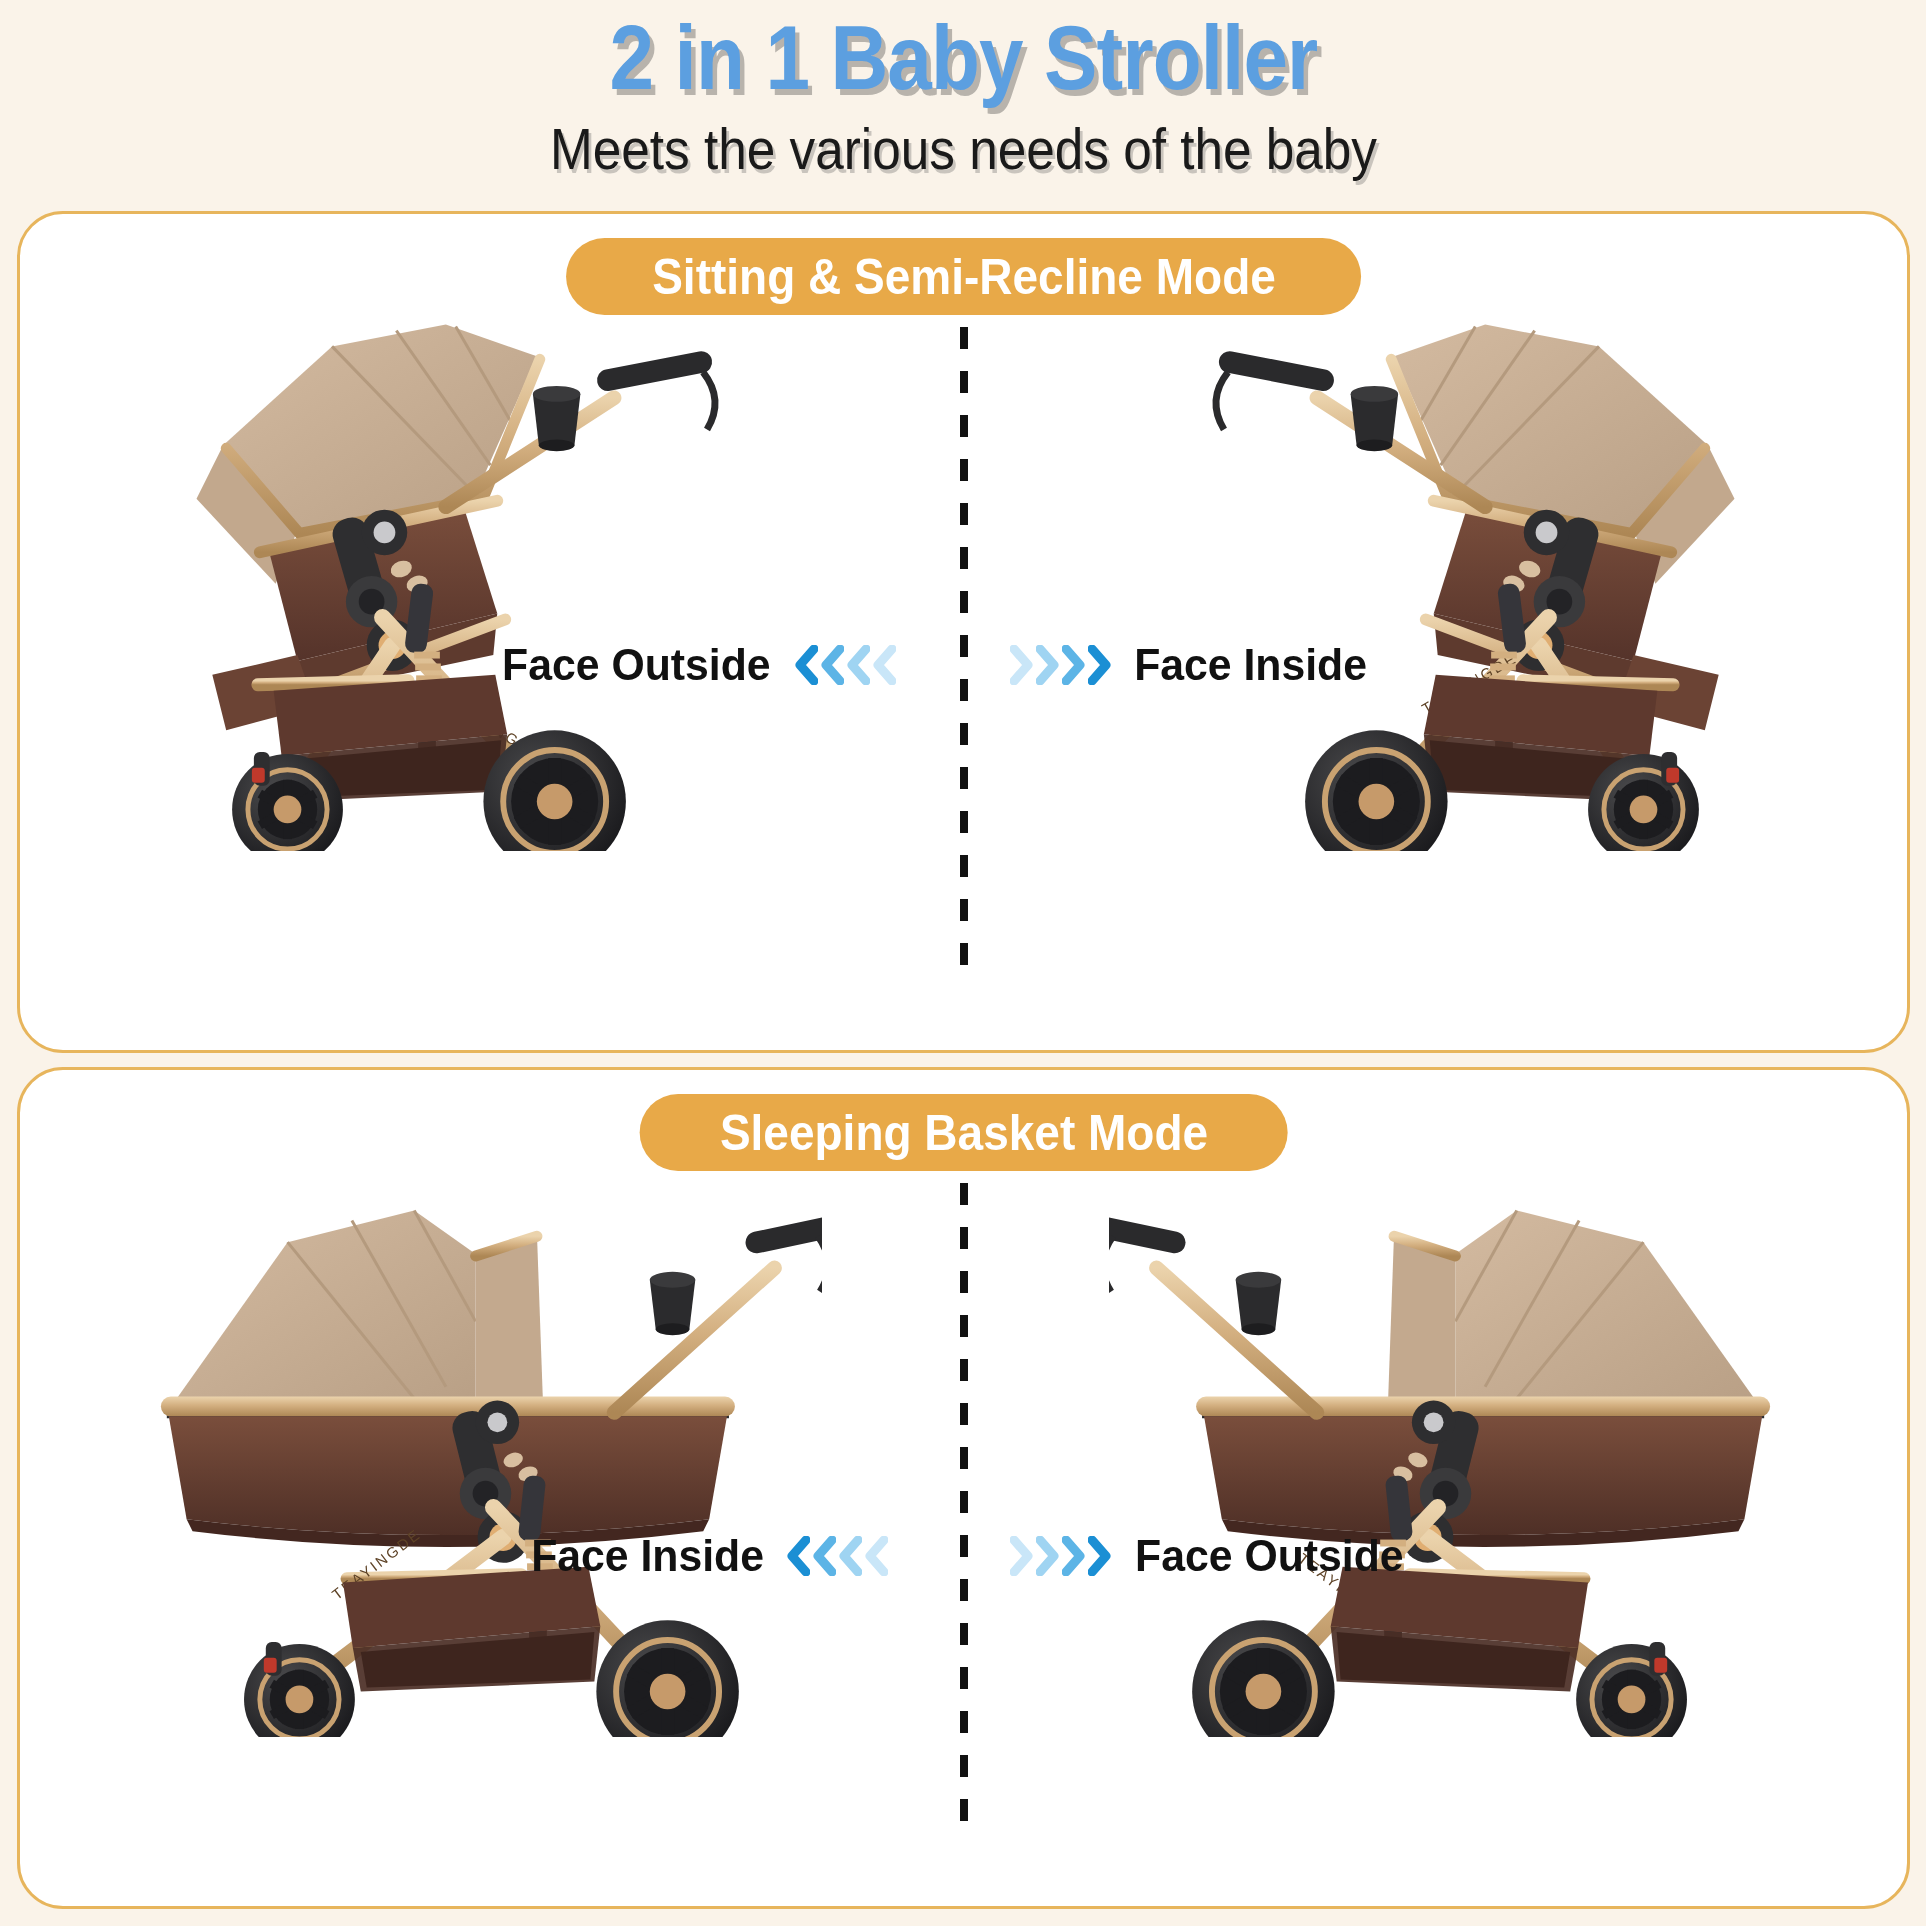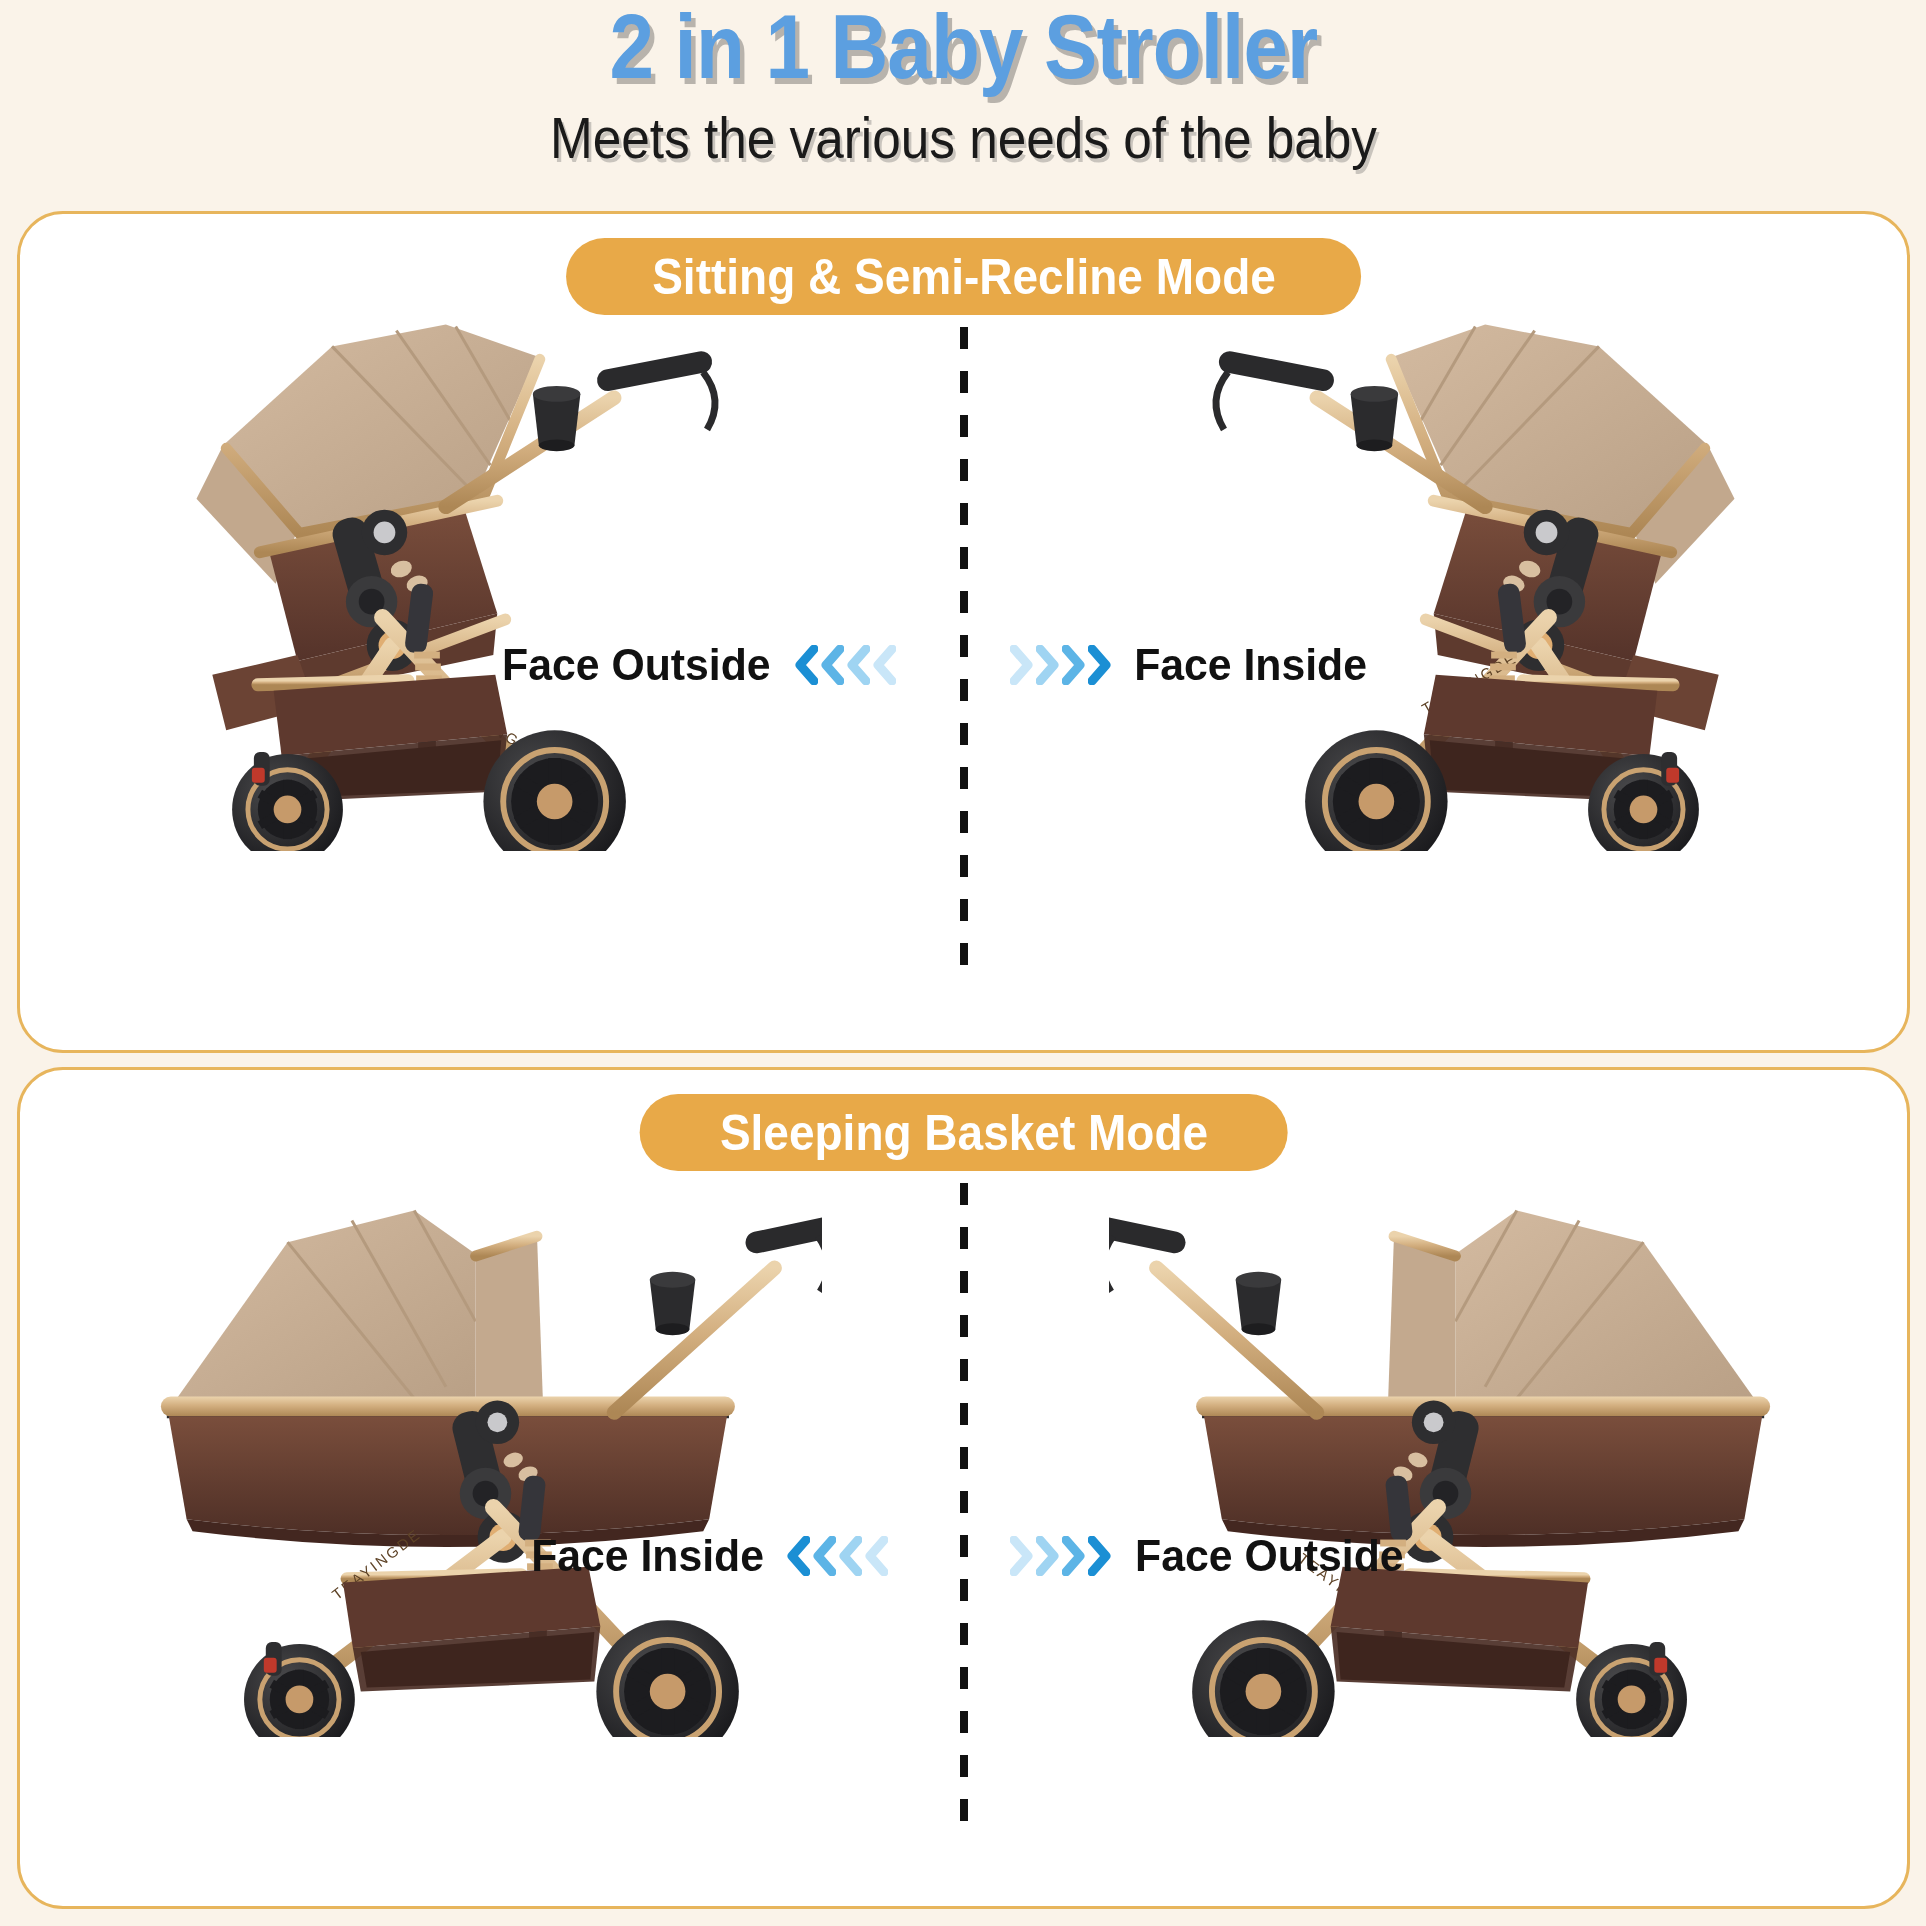--- a/index.html
+++ b/index.html
@@ -5,21 +5,21 @@
   html,body{margin:0;padding:0;}
   body{
     width:1927px;height:1927px;
     background:#FAF3E9;
     font-family:"Liberation Sans", sans-serif;
     overflow:hidden;
   }
   .page{position:relative;width:1927px;height:1927px;box-sizing:border-box;}
 
   
-  .header{width:100%;text-align:center;padding-top:1px;}
+  .header{width:100%;text-align:center;padding-top:12px;}
   .title{
     font-size:91px;line-height:1.0;font-weight:bold;
     color:#5C9FE0;
     letter-spacing:-1px;
     transform:scaleX(.88);
     text-shadow:5px 6px 0 rgba(60,60,60,.35);
     font-family:"Liberation Sans Narrow","Liberation Sans",sans-serif;
   }
   .subtitle{
     font-size:57px;line-height:1.0;color:#1A1A1A;margin-top:18px;

